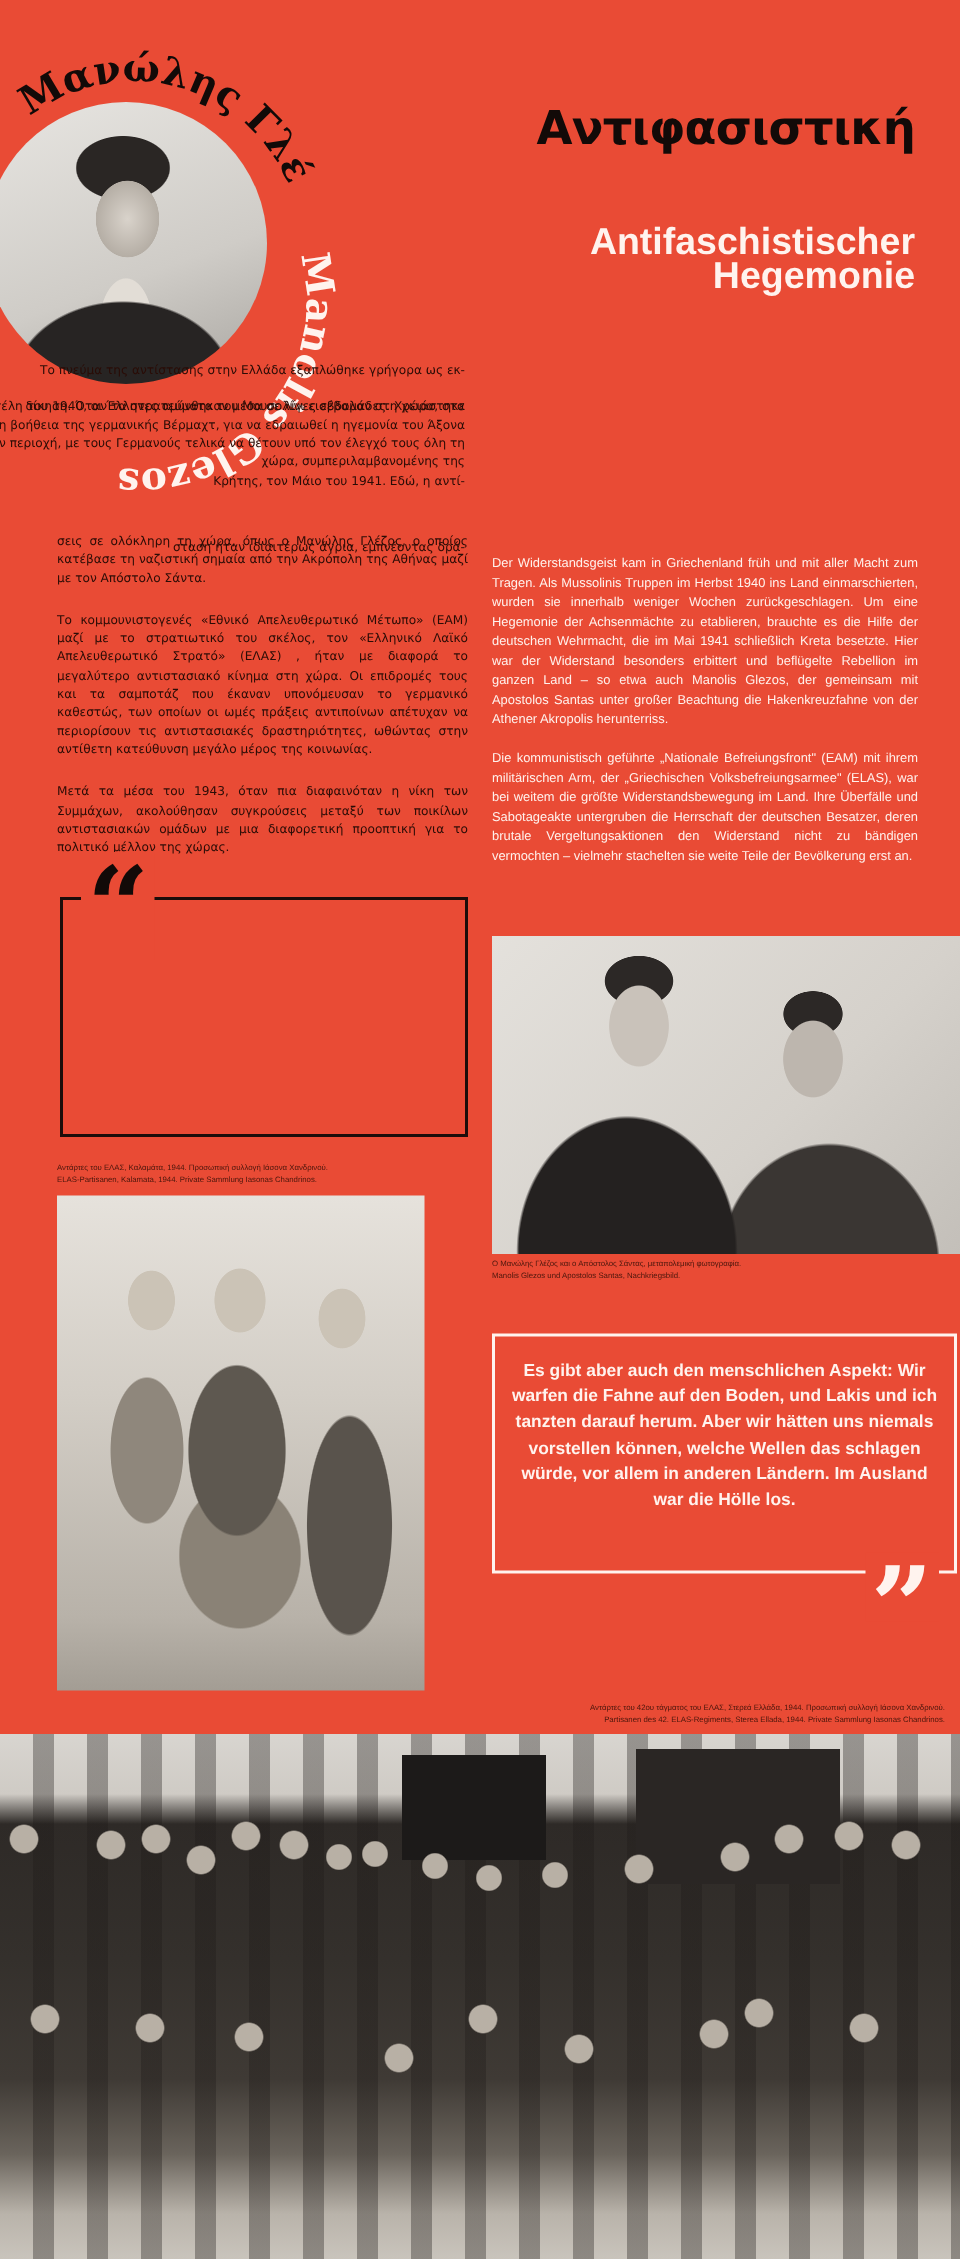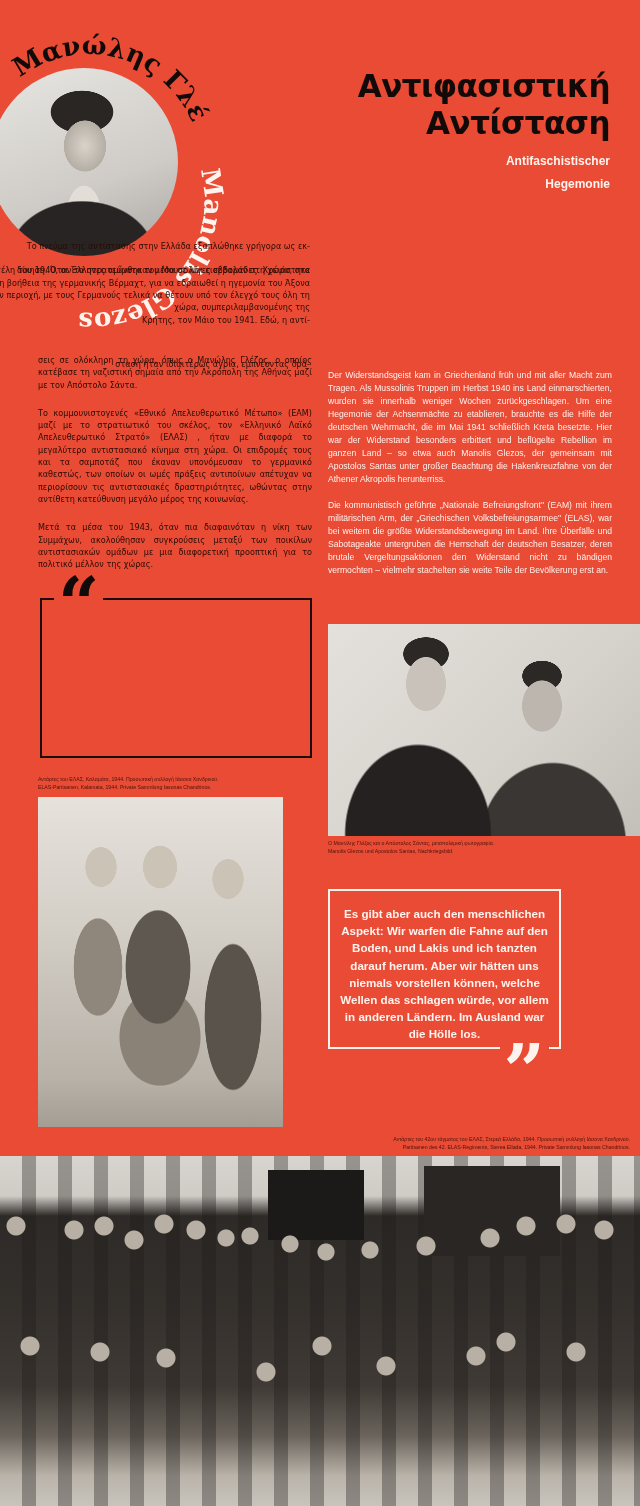--- a/index.html
+++ b/index.html
@@ -28,21 +28,21 @@
 
   
   .title-gr {
     right: 30px; top: 68px; text-align: right;
     font-family: "DejaVu Sans", sans-serif; font-weight: bold;
     font-size: 31px; line-height: 37px; color: #120a08; letter-spacing: -0.5px;
   }
   .title-de {
     right: 30px; top: 150px; text-align: right;
     font-family: "Liberation Sans", sans-serif; font-weight: bold;
-    font-size: 12px; line-height: 23px; color: #fff3ee;
+    font-size: 25px; line-height: 23px; color: #fff3ee;
   }
 
   
   .gr-text {
     font-family: "DejaVu Sans", sans-serif; font-size: 8.1px; line-height: 12.3px;
     color: #2a0c06; text-align: justify;
   }
   .gr-intro-line { position: absolute; right: 330px; white-space: nowrap; text-align: right; }
   .gr-block { left: 38px; width: 274px; }
   .gr-block p { margin-bottom: 12px; margin-top: 16px; }
@@ -64,21 +64,21 @@
     position: absolute; left: 12px; top: -32px;
     font-family: "DejaVu Serif", serif; font-weight: bold; font-size: 72px; line-height: 72px;
     color: #120a08; background: #e94b35; padding: 0 4px;
   }
   .quote-gr .qtext {
     position: absolute; left: 10px; right: 10px; top: 28px;
     font-family: "DejaVu Sans", sans-serif; font-weight: bold;
     font-size: 10.6px; line-height: 17.6px; text-align: center; color: #1c0a06;
   }
   .quote-de {
-    left: 328px; top: 889px; width: 233px; height: 160px;
+    left: 328px; top: 889px; width: 310px; height: 160px;
     border: 2px solid #fff3ee;
   }
   .quote-de .qtext {
     position: absolute; left: 8px; right: 8px; top: 14px;
     font-family: "Liberation Sans", sans-serif; font-weight: bold;
     font-size: 11.6px; line-height: 17.2px; text-align: center; color: #fff3ee;
   }
   .quote-de .qmark {
     position: absolute; right: 10px; bottom: -34px;
     font-family: "DejaVu Serif", serif; font-weight: bold; font-size: 72px; line-height: 72px;
@@ -167,21 +167,20 @@
   <text font-family="DejaVu Serif, serif" font-weight="bold" font-size="26" fill="#120a08">
     <textPath href="#arcTop">Μανώλης Γλέζος</textPath>
   </text>
   <text font-family="DejaVu Serif, serif" font-weight="bold" font-size="26" fill="#fff3ee">
     <textPath href="#arcBottom">Manolis Glezos</textPath>
   </text>
 </svg>
 
 <div class="abs title-gr">
   <div>Αντιφασιστική</div>
-  <div>Αντίσταση</div>
 </div>
 <div class="abs title-de">
   <div>Antifaschistischer</div>
   <div>Hegemonie</div>
 </div>
 
 <div class="gr-text">
   <div class="gr-intro-line" style="top:240px;">Το πνεύμα της αντίστασης στην Ελλάδα εξαπλώθηκε γρήγορα ως εκ-</div>
   <div class="gr-intro-line" style="top:264px;">δίκηση. Όταν τα στρατεύματα του Μουσολίνι εισέβαλαν στη χώρα, στα</div>
   <div class="gr-intro-line" style="top:264px;">τέλη του 1940, οι Έλληνες αμύνθηκαν μέσα σε λίγες εβδομάδες. Χρειάστηκε</div>

